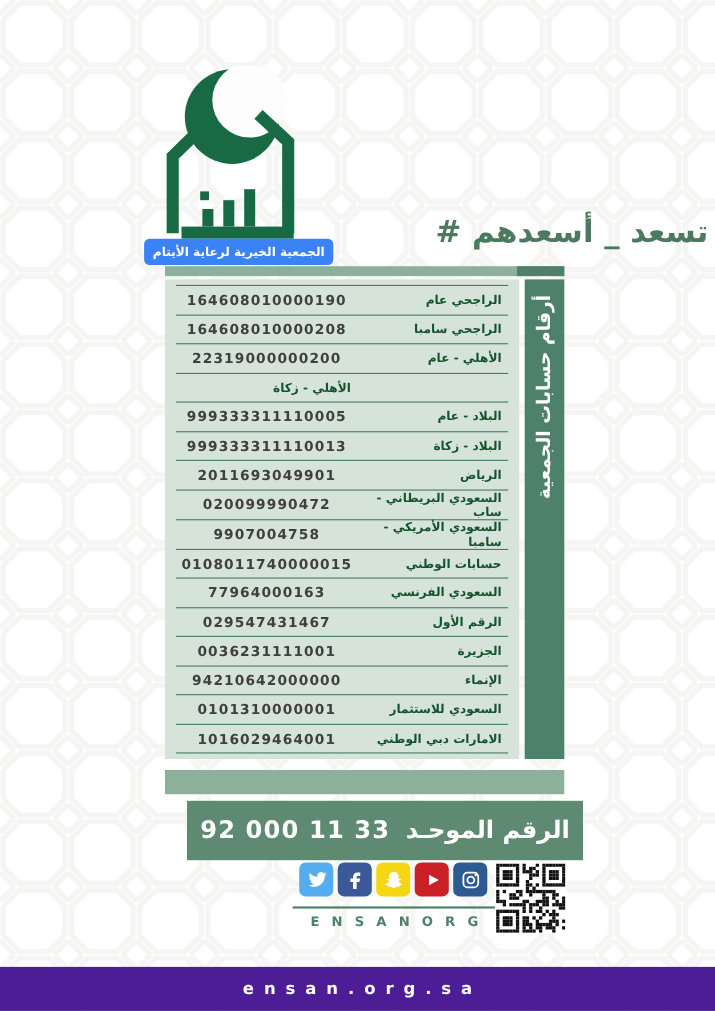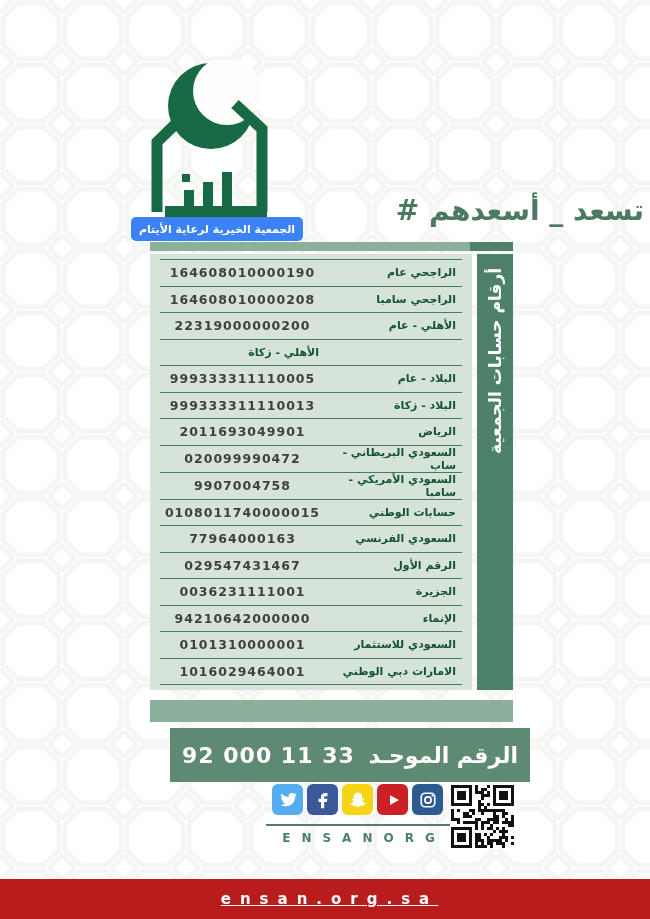--- a/index.html
+++ b/index.html
@@ -55,23 +55,23 @@
   .ic-snapchat { background:#f4d614; } .ic-youtube { background:#cc2027; }
   .ic-instagram { background:#2e5a92; }
   .social-line { position:absolute; left:266px; top:824px; width:185px; height:0;
     border-top:2px solid #4d8169; }
   .social-handle { position:absolute; left:266px; top:831px; width:185px; text-align:center;
     color:#4d8169; font-size:12px; font-weight:bold; letter-spacing:11px; text-indent:11px; }
   #qr-box { position:absolute; left:450px; top:784px; width:65px; height:65px; background:#fff;
     display:flex; align-items:center; justify-content:center; }
 
   
-  .footer-bar { position:absolute; left:0; top:879px; width:650px; height:40px; background:#b91c1c;
+  .footer-bar { position:absolute; left:0; top:879px; width:650px; height:40px; background:#4c1d95;
     display:flex; align-items:center; justify-content:center; color:#fff;
-    font-size:15px; font-weight:bold; letter-spacing:9px; text-indent:9px;text-decoration:underline; }
+    font-size:15px; font-weight:bold; letter-spacing:9px; text-indent:9px; }
 </style>
 </head>
 <body>
 
 <div id="canvas">
 
   <svg id="bg-pattern" width="650" height="919" xmlns="http://www.w3.org/2000/svg">
     <defs>
       <pattern id="octa" width="62" height="62" patternUnits="userSpaceOnUse">
         <path d="M18,3 L44,3 L59,18 L59,44 L44,59 L18,59 L3,44 L3,18 Z" fill="none" stroke="#f0efee" stroke-width="5"></path>

